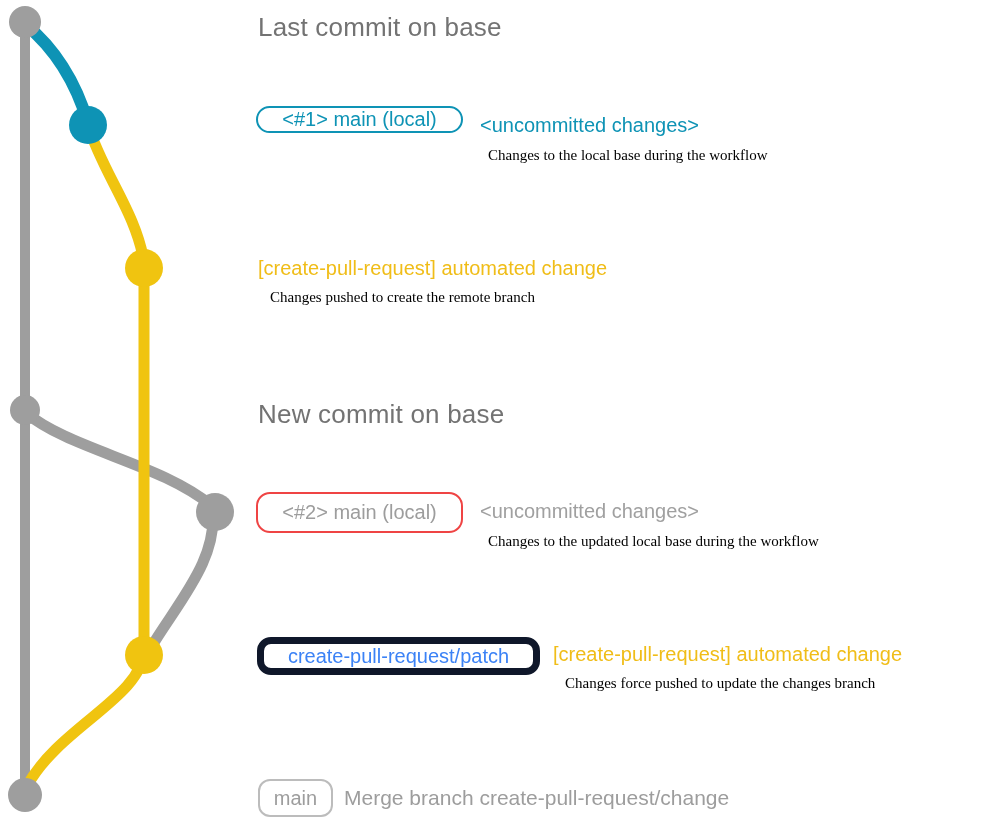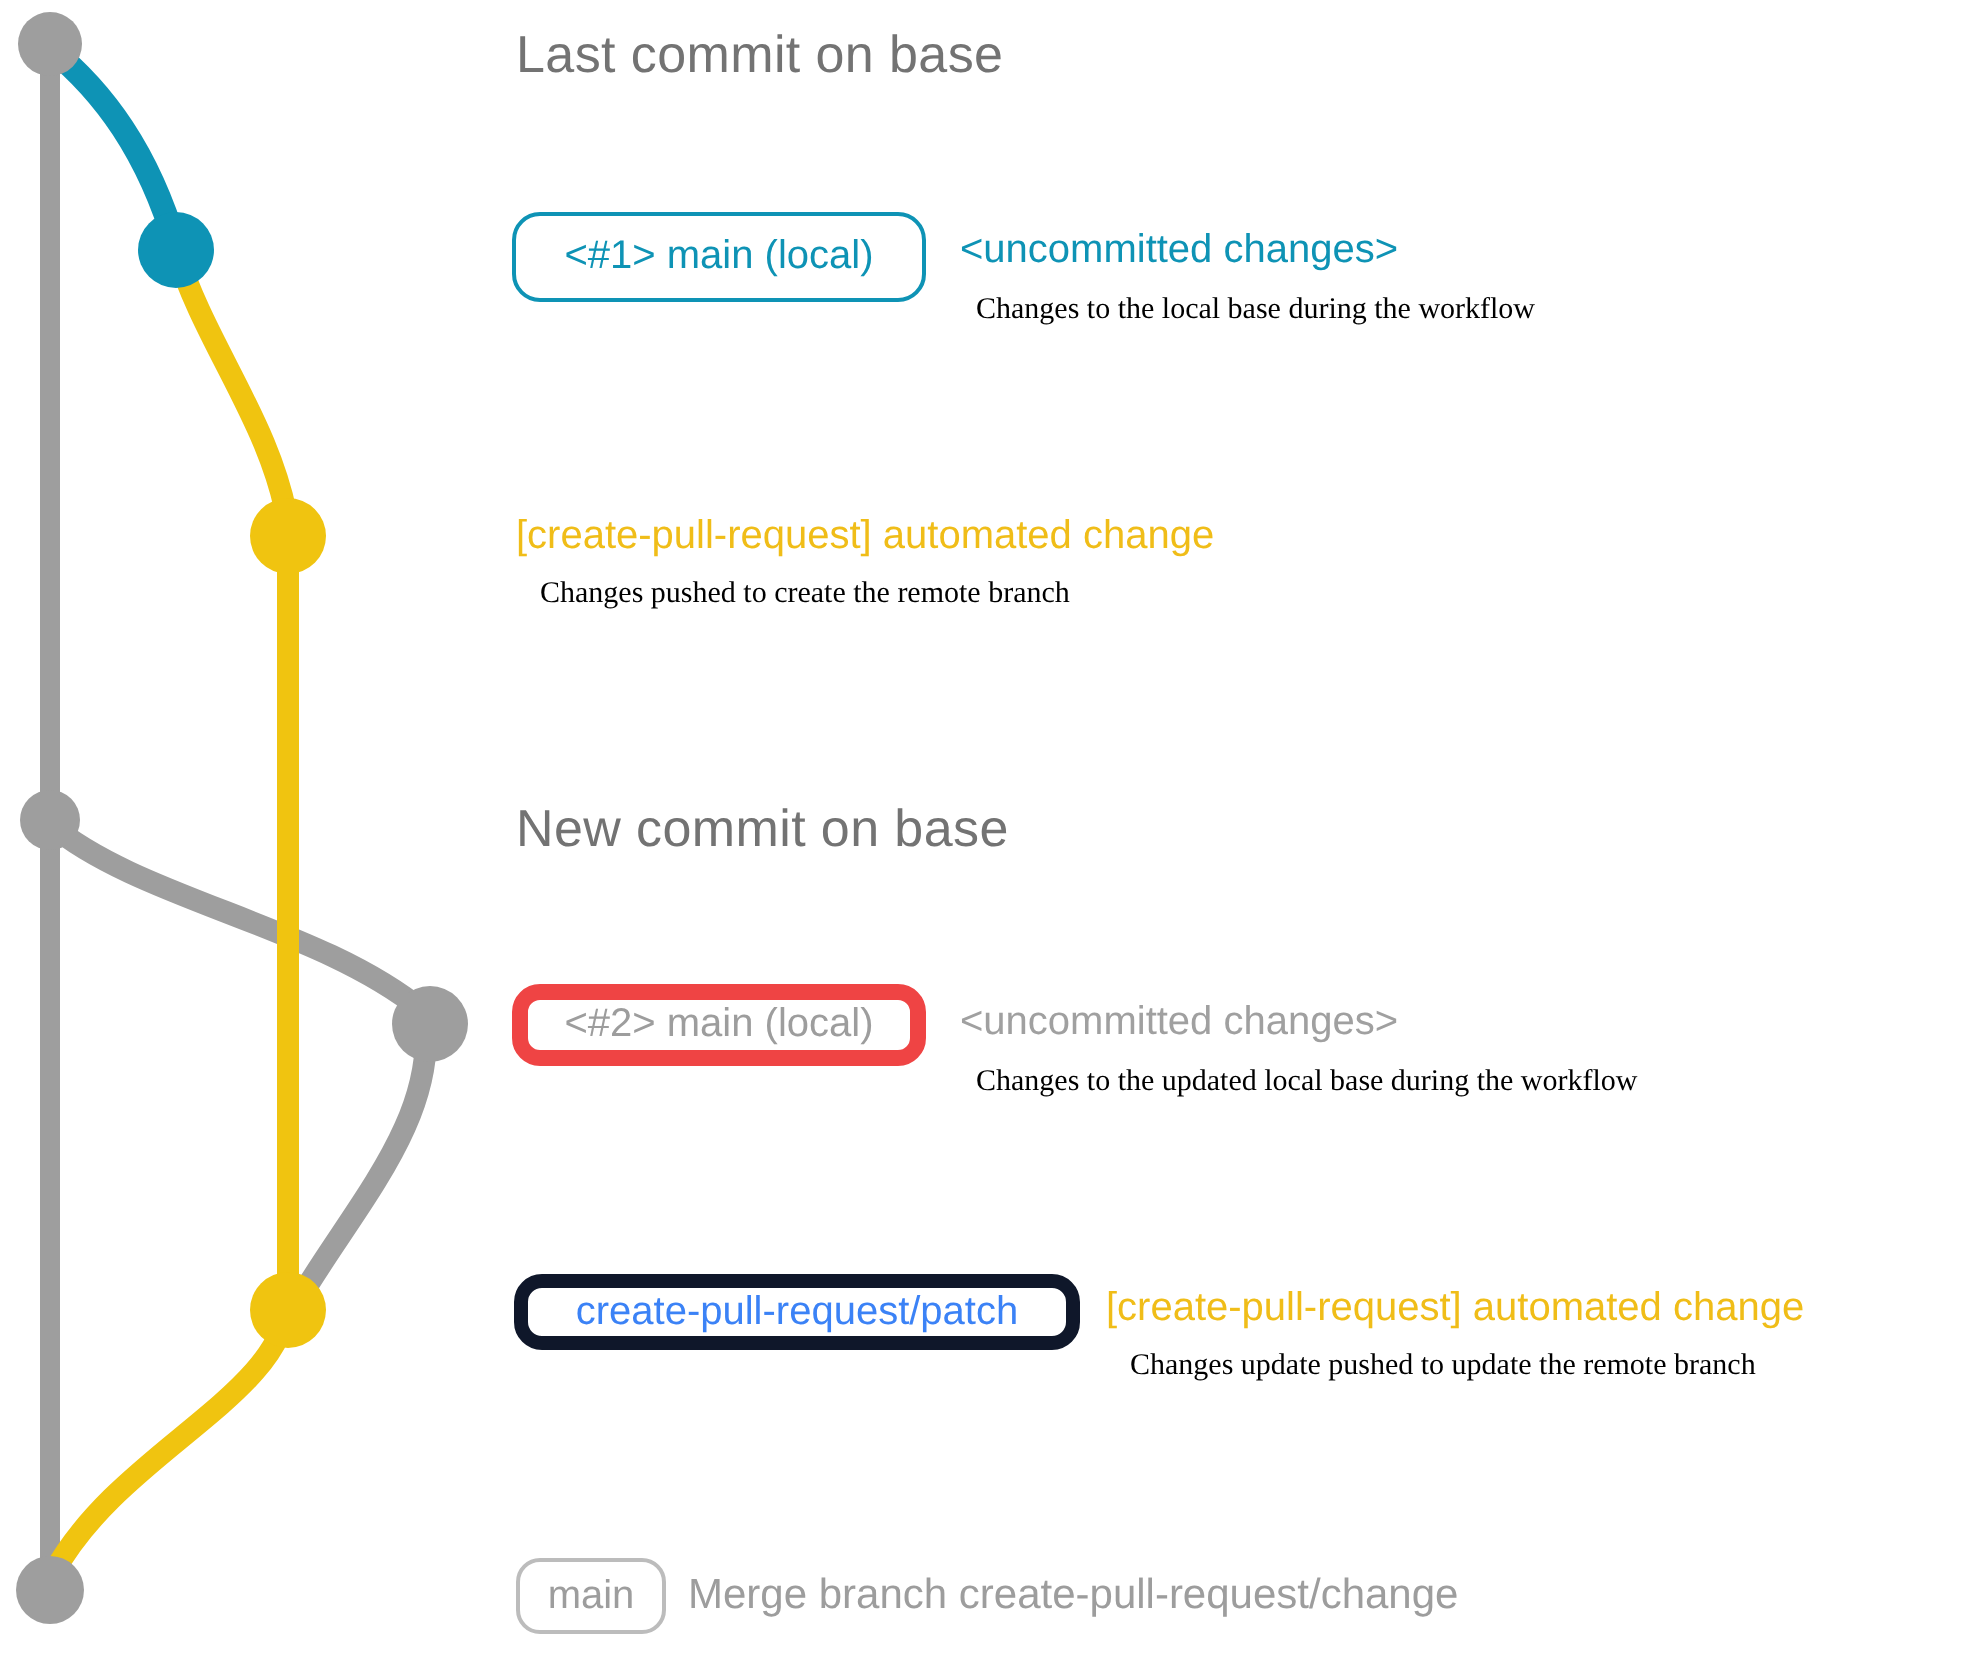--- a/index.html
+++ b/index.html
@@ -23,22 +23,22 @@
 
   .badge {
     display: inline-flex;
     align-items: center;
     justify-content: center;
     border-radius: 14px;
     font-size: 20px;
     box-sizing: border-box;
     background: #ffffff;
   }
-  .badge-blue   { border: 2px solid #0e93b5;  color: #0e93b5; width: 207px; height: 45px; }
-  .badge-gray   { border: 8px solid #ef4444;  color: #9d9d9d; width: 207px; height: 41px; }
+  .badge-blue   { border: 2px solid #0e93b5;  color: #0e93b5; width: 207px; height: 27px; }
+  .badge-gray   { border: 2px solid #ef4444;  color: #9d9d9d; width: 207px; height: 41px; }
   .badge-yellow { border: 7px solid #0f172a;  color: #3b82f6; width: 283px; height: 38px; }
   .badge-main   { border: 2px solid #bcbcbc;  color: #9d9d9d; width: 75px;  height: 38px; border-radius: 12px; }
 
   .side-blue   { color: #0e93b5; font-size: 20px; }
   .side-gray   { color: #a0a0a0; font-size: 20px; }
   .side-yellow { color: #f0bd18; font-size: 20px; }
   .yellow-heading { color: #f0bd18; font-size: 20px; }
   .merge-text  { color: #9d9d9d; font-size: 21px; }
 
   .caption {
@@ -82,18 +82,18 @@
   <div class="abs caption" style="left:270px; top:289px;">Changes pushed to create the remote branch</div>
 
   <div class="abs title-gray" style="left:258px; top:399px;">New commit on base</div>
 
   <div class="abs badge badge-gray" style="left:256px; top:492px;">&lt;#2&gt; main (local)</div>
   <div class="abs side-gray" style="left:480px; top:500px;">&lt;uncommitted changes&gt;</div>
   <div class="abs caption" style="left:488px; top:533px;">Changes to the updated local base during the workflow</div>
 
   <div class="abs badge badge-yellow" style="left:257px; top:637px;">create-pull-request/patch</div>
   <div class="abs side-yellow" style="left:553px; top:643px;">[create-pull-request] automated change</div>
-  <div class="abs caption" style="left:565px; top:675px;">Changes update pushed to update the remote branch</div>
+  <div class="abs caption" style="left:565px; top:675px;">Changes force pushed to update the changes branch</div>
 
   <div class="abs badge badge-main" style="left:258px; top:779px;">main</div>
   <div class="abs merge-text" style="left:344px; top:786px;">Merge branch create-pull-request/change</div>
 
 </div>
 
 </body></html>

